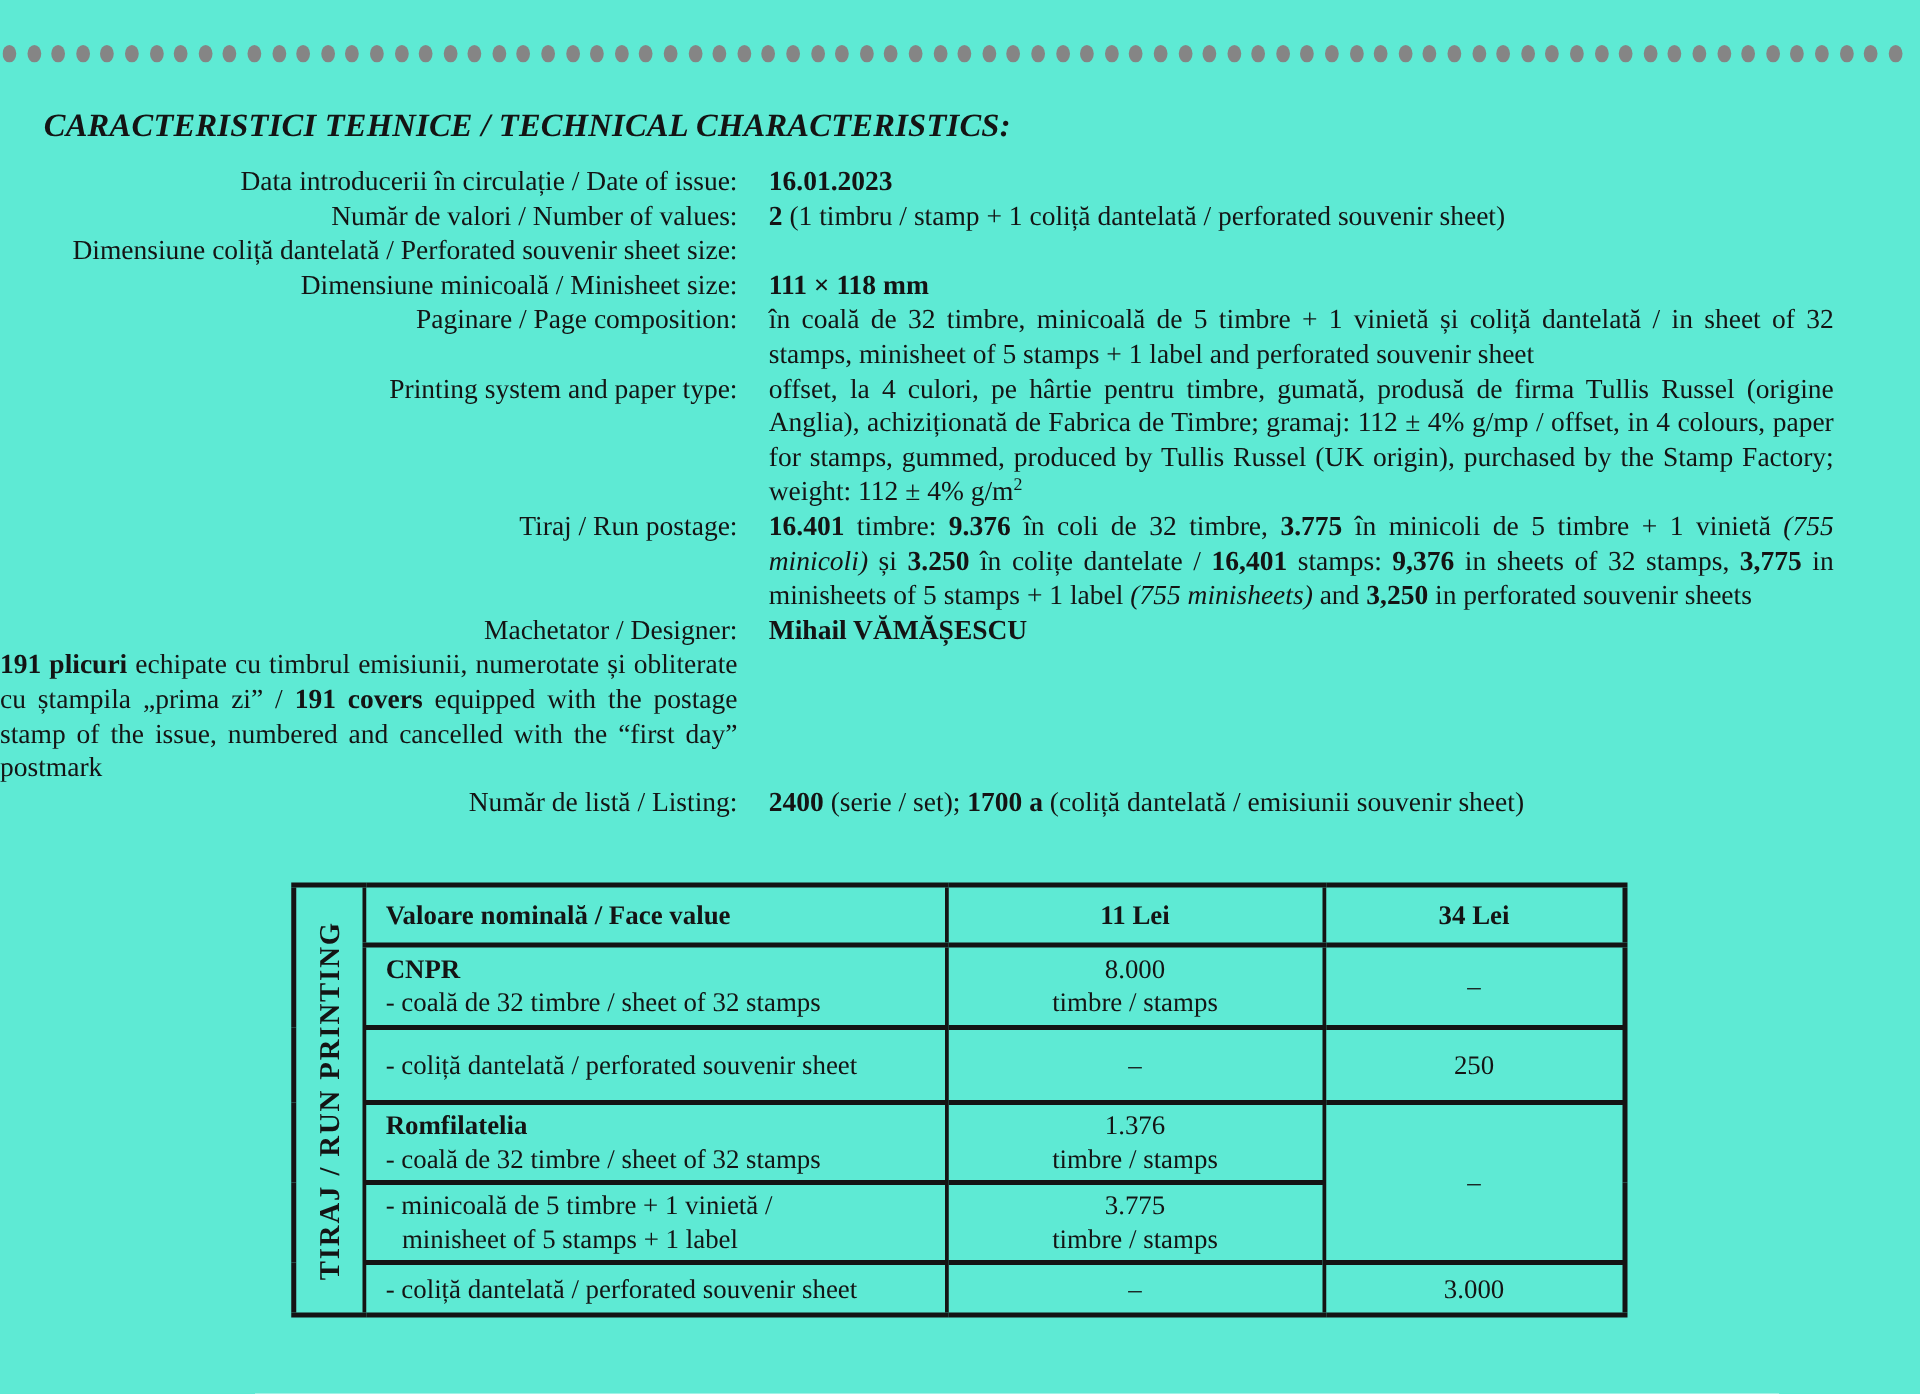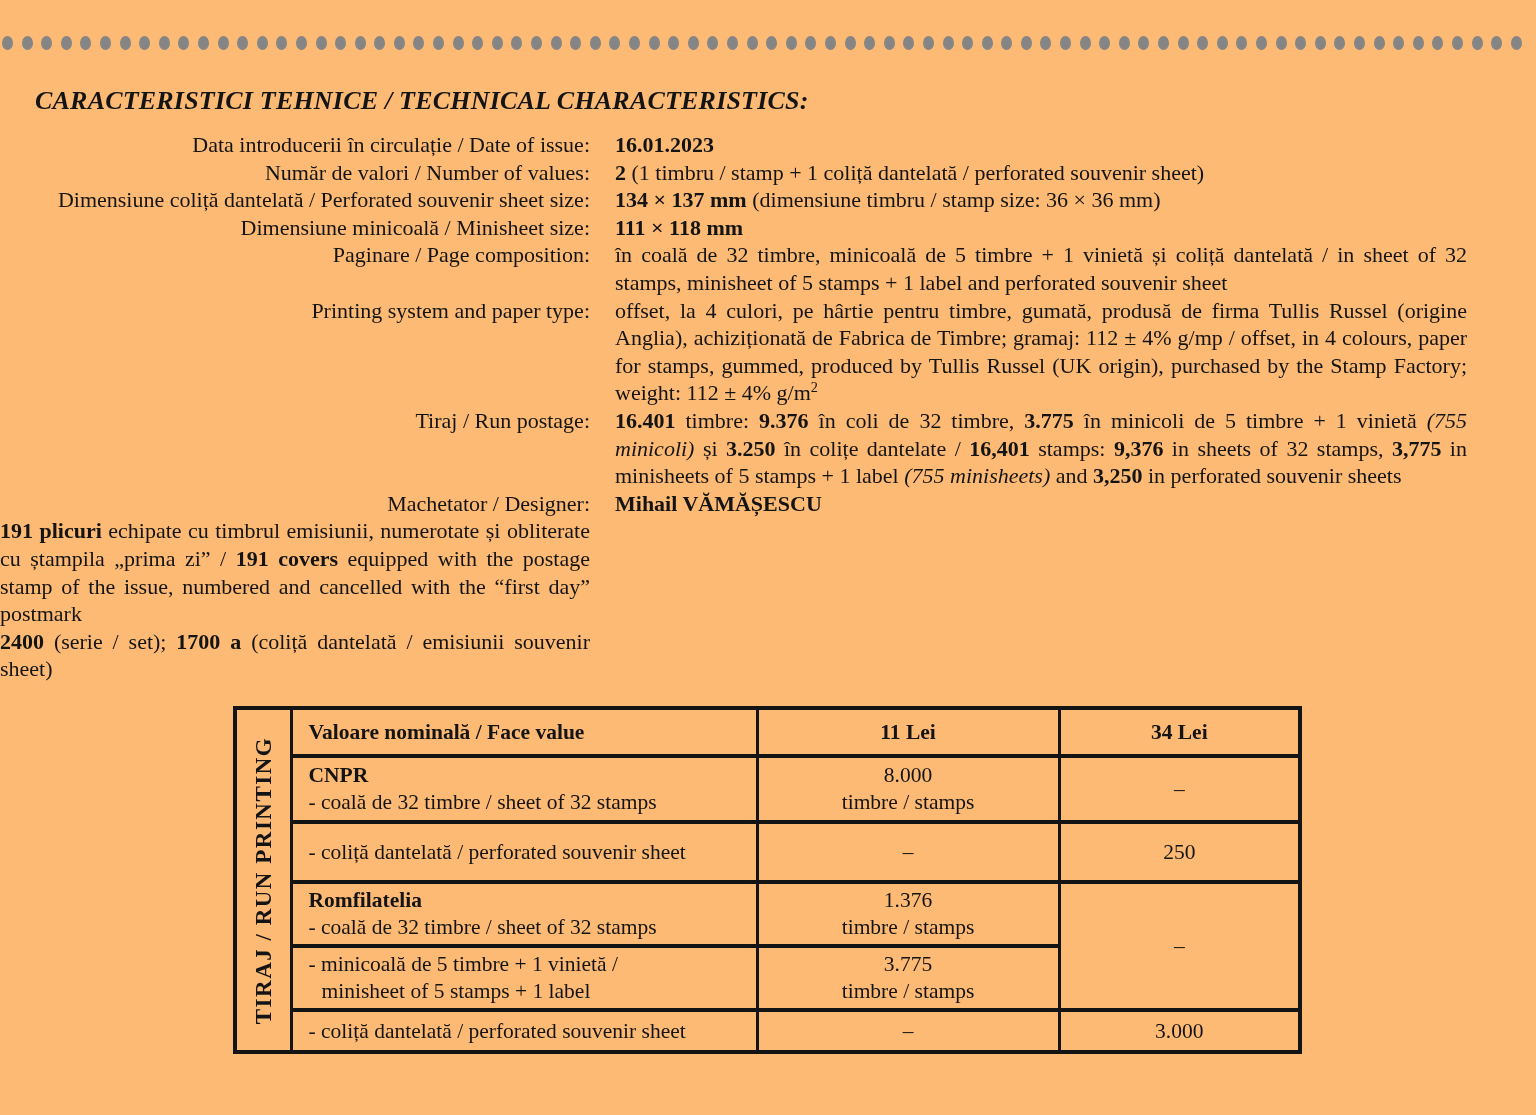--- a/index.html
+++ b/index.html
@@ -1,19 +1,19 @@
 <!DOCTYPE html>
 <html><head>
 <meta charset="utf-8">
 <style>
   html,body{margin:0;padding:0;background:#ffffff;}
   .page{
     position:relative;
     width:1536px;height:1115px;
-    background:#fdba74;
+    background:#5eead4;
     font-family:"Liberation Serif", serif;
     color:#141414;
     overflow:hidden;
   }
   
   .dots{
     position:absolute;top:36px;left:2px;right:0;
     display:flex;gap:8.6px;overflow:hidden;height:14px;
   }
   .dot{width:11px;height:14px;border-radius:50%;background:#858585;flex:none;}
@@ -148,21 +148,20 @@
       <div class="spec-row">
         <div class="spec-label">Data introducerii în circulație / Date of issue:</div>
         <div class="spec-value"><span class="b">16.01.2023</span></div>
       </div>
       <div class="spec-row">
         <div class="spec-label">Număr de valori / Number of values:</div>
         <div class="spec-value"><span class="b">2</span><span> (1 timbru / stamp + 1 coliță dantelată / perforated souvenir sheet)</span></div>
       </div>
       <div class="spec-row">
         <div class="spec-label">Dimensiune coliță dantelată / Perforated souvenir sheet size:</div>
-        <div class="spec-value"><span class="b">134 × 137 mm</span><span> (dimensiune timbru / stamp size: 36 × 36 mm)</span></div>
       </div>
       <div class="spec-row">
         <div class="spec-label">Dimensiune minicoală / Minisheet size:</div>
         <div class="spec-value"><span class="b">111 × 118 mm</span></div>
       </div>
       <div class="spec-row">
         <div class="spec-label">Paginare / Page composition:</div>
         <div class="spec-value"><span>în coală de 32 timbre, minicoală de 5 timbre + 1 vinietă și coliță dantelată / in sheet of 32 stamps, minisheet of 5 stamps + 1 label and perforated souvenir sheet</span></div>
       </div>
       <div class="spec-row">
@@ -177,20 +176,21 @@
         <div class="spec-value"><span class="b">16.401</span><span> timbre: </span><span class="b">9.376</span><span> în coli de 32 timbre, </span><span class="b">3.775</span><span> în minicoli de 5 timbre + 1 vinietă </span><span class="i">(755 minicoli)</span><span> și </span><span class="b">3.250</span><span> în colițe dantelate / </span><span class="b">16,401</span><span> stamps: </span><span class="b">9,376</span><span> in sheets of 32 stamps, </span><span class="b">3,775</span><span> in minisheets of 5 stamps + 1 label </span><span class="i">(755 minisheets)</span><span> and </span><span class="b">3,250</span><span> in perforated souvenir sheets</span></div>
       </div>
       <div class="spec-row">
         <div class="spec-label">Machetator / Designer:</div>
         <div class="spec-value"><span class="b">Mihail VĂMĂȘESCU</span></div>
       </div>
       <div class="spec-row">
         <div class="spec-value"><span class="b">191 plicuri</span><span> echipate cu timbrul emisiunii, numerotate și obliterate cu ștampila „prima zi” / </span><span class="b">191 covers</span><span> equipped with the postage stamp of the issue, numbered and cancelled with the “first day” postmark</span></div>
       </div>
       <div class="spec-row">
+        <div class="spec-label">Număr de listă / Listing:</div>
         <div class="spec-value"><span class="b">2400</span><span> (serie / set); </span><span class="b">1700 a</span><span> (coliță dantelată / emisiunii souvenir sheet)</span></div>
       </div>
     </div>
   <table class="tiraj" id="tiraj-table">
     <colgroup>
       <col style="width:56px">
         <col style="width:466px">
         <col style="width:302px">
         <col style="width:241px">
     </colgroup>

